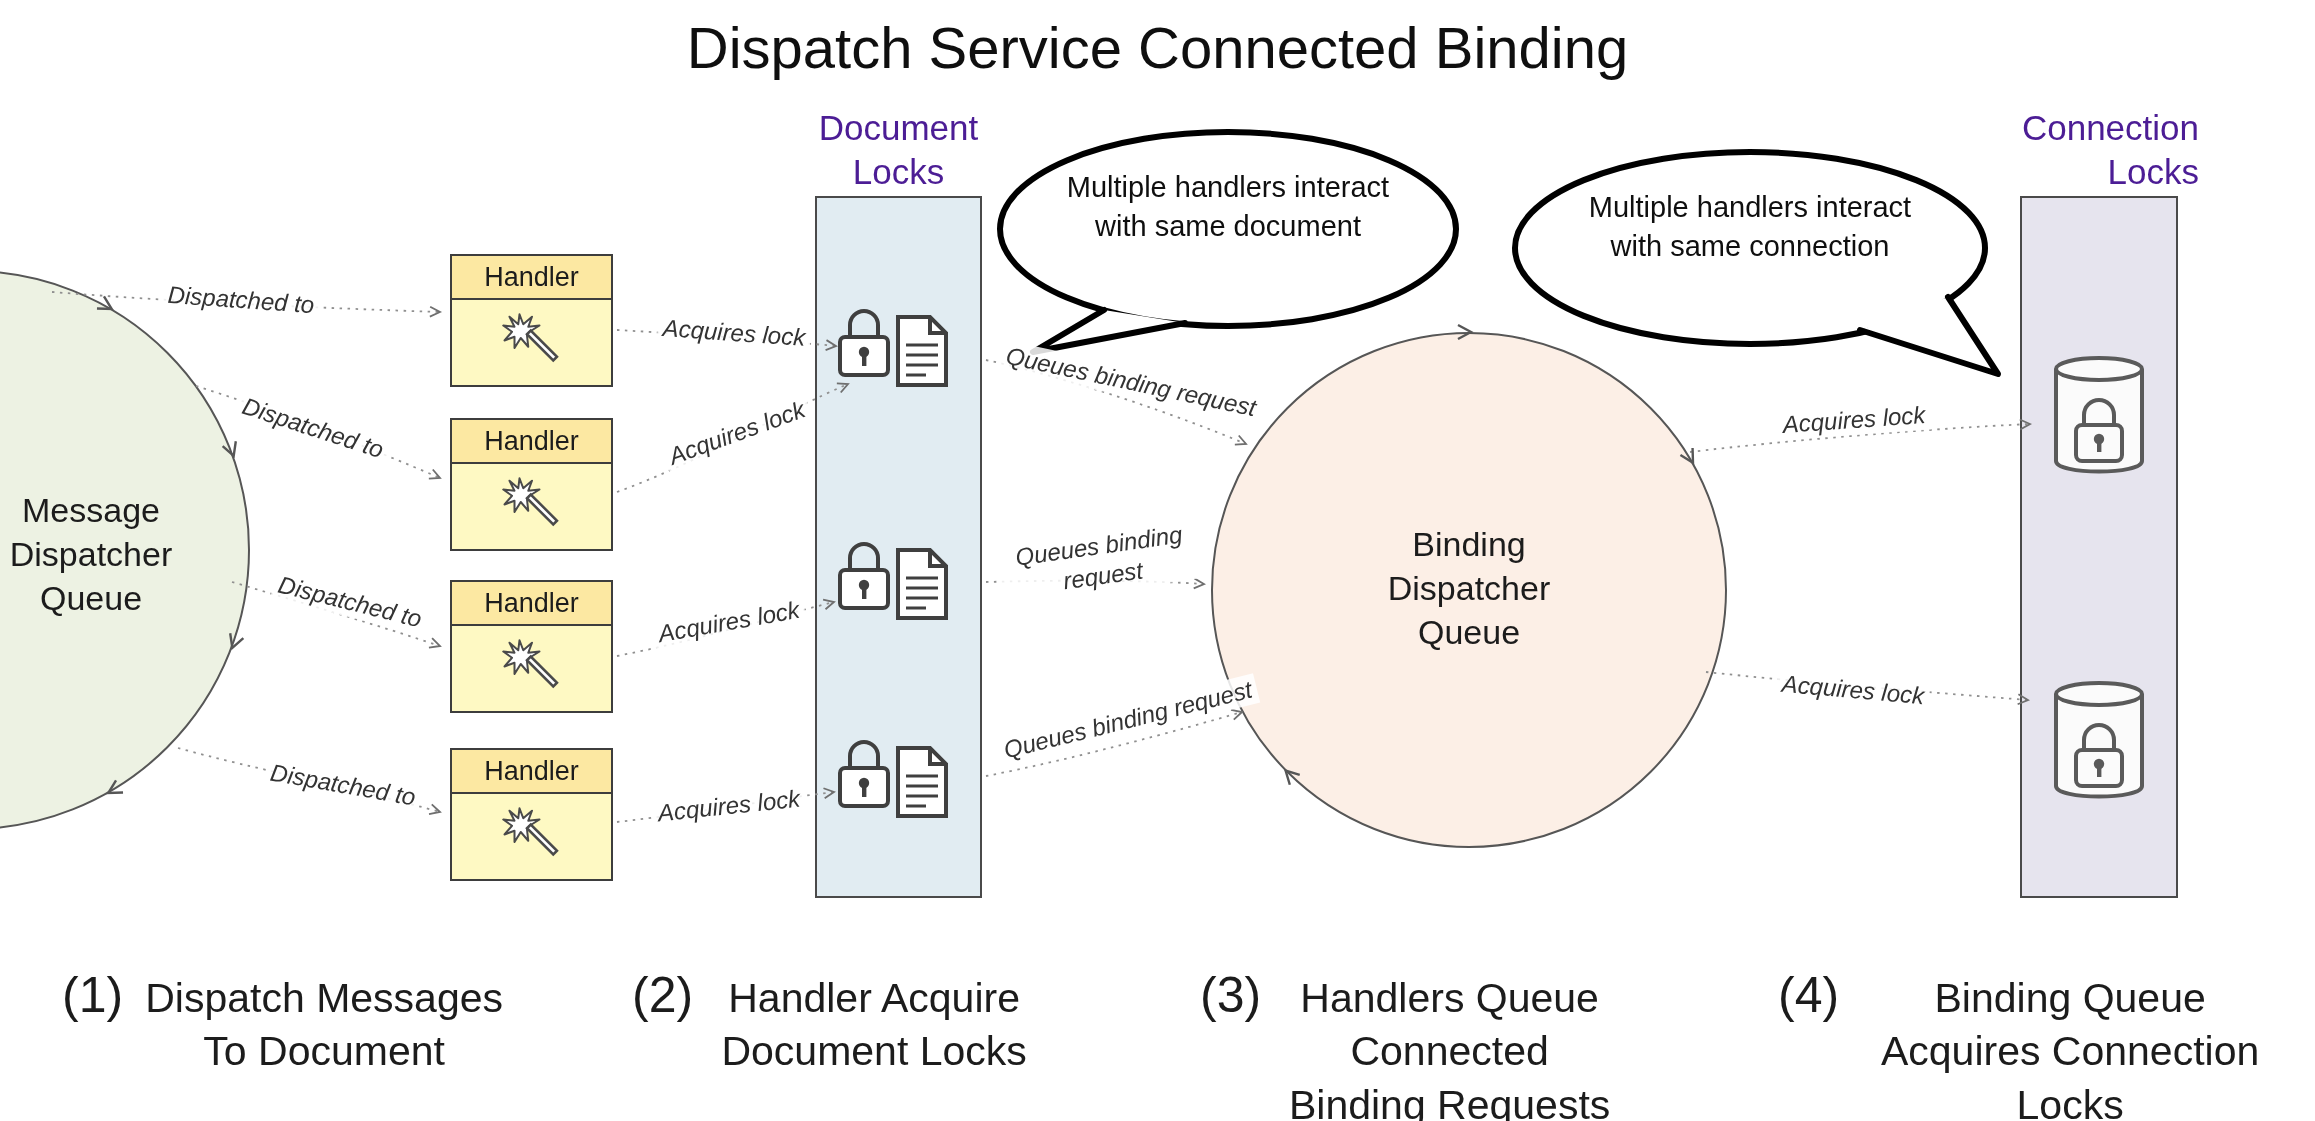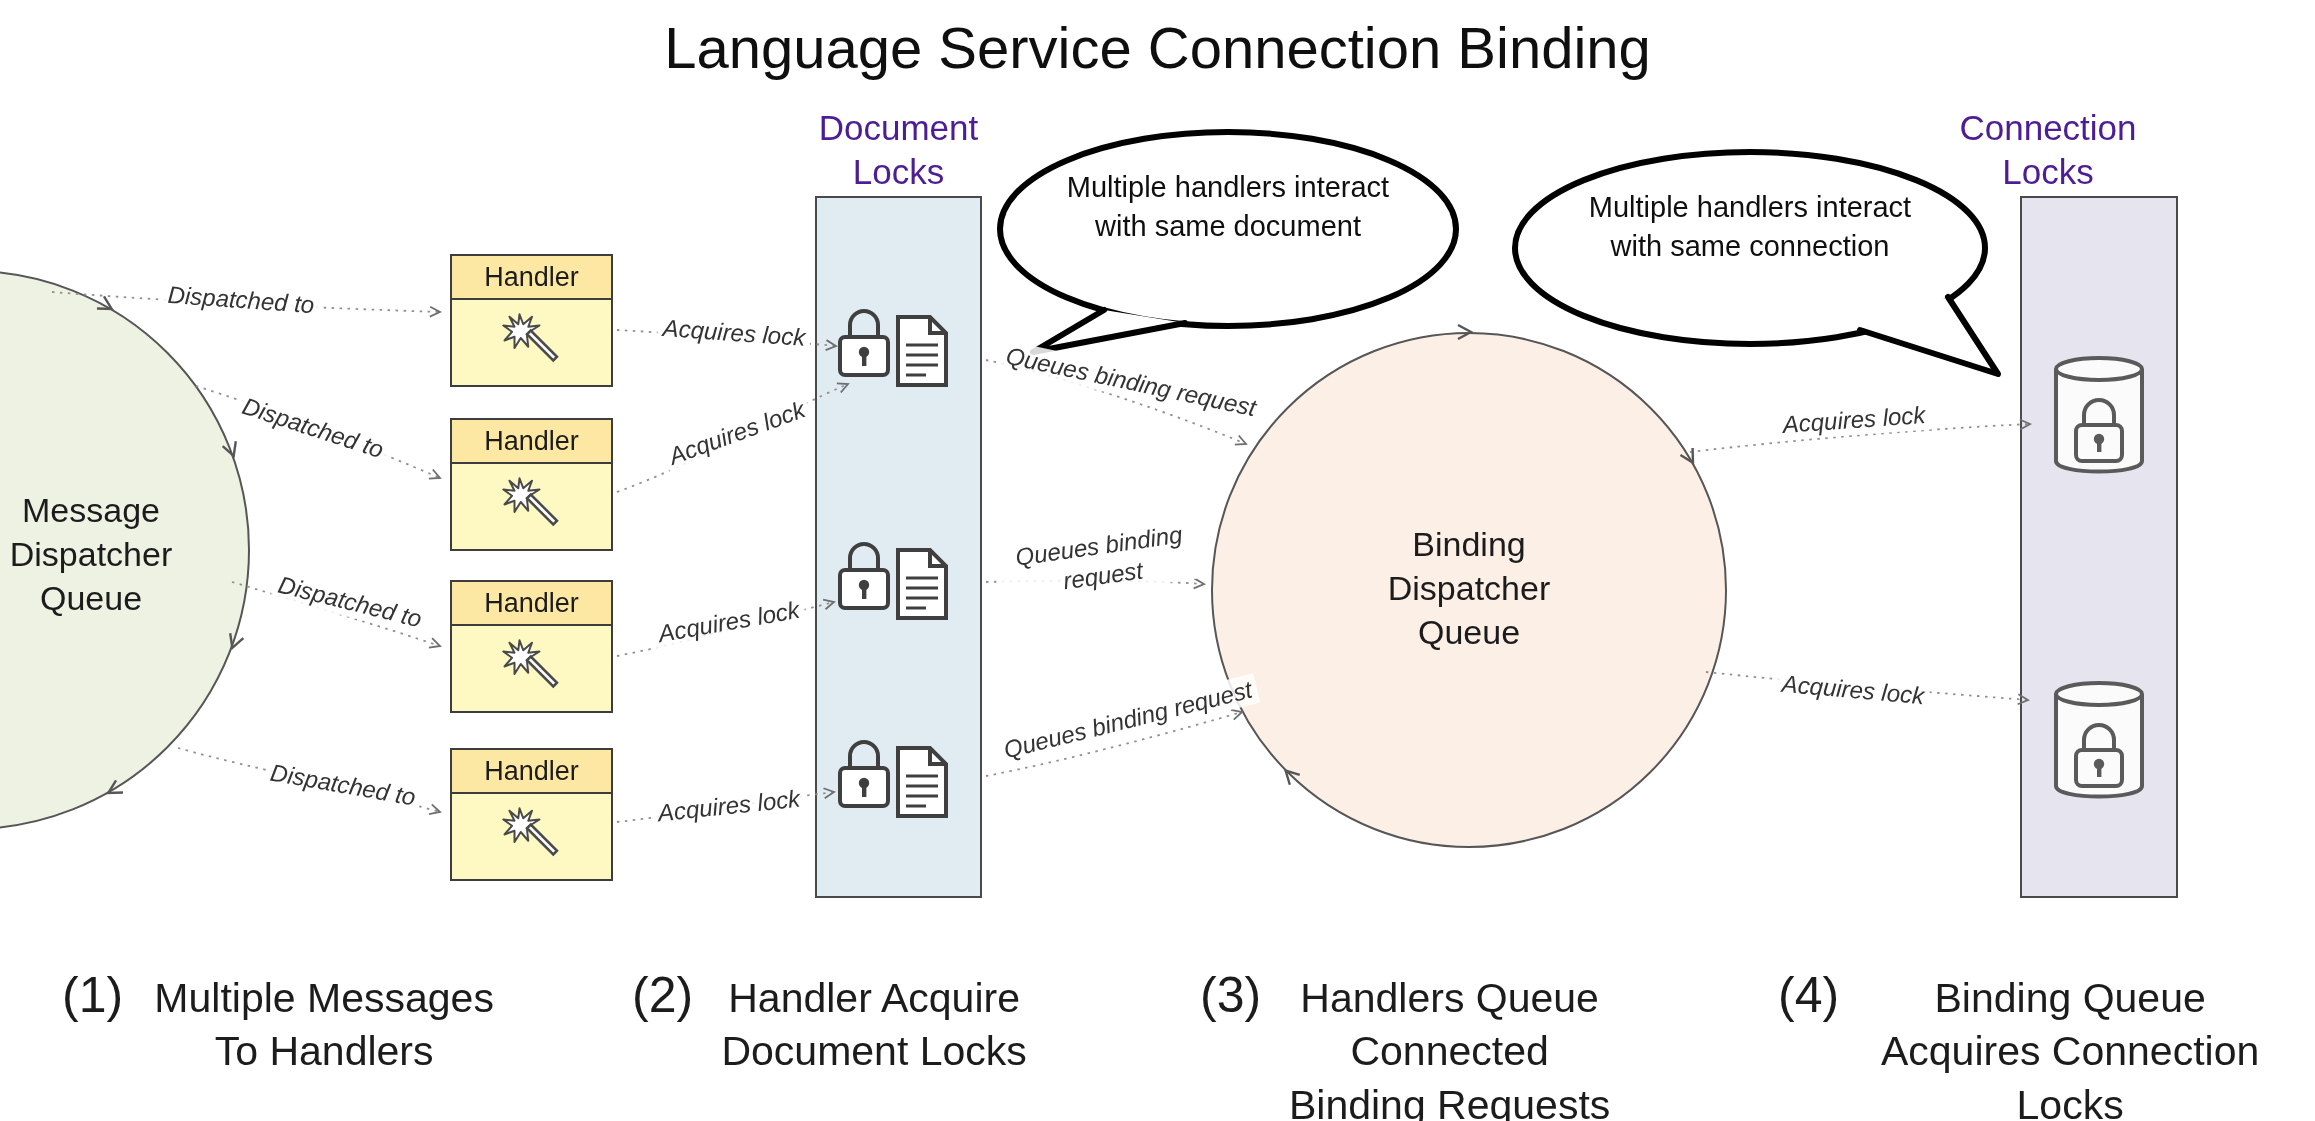--- a/index.html
+++ b/index.html
@@ -114,27 +114,27 @@
       <path d="M1104 310 L1033 352 L1185 323" fill="none" stroke="#000000" stroke-width="6" stroke-linecap="round" stroke-linejoin="round"></path>
     </g>
 
     <g>
       <ellipse cx="1750" cy="248" rx="235" ry="96" fill="#ffffff" stroke="#000000" stroke-width="6"></ellipse>
       <path d="M1860 330 L1998 374 L1948 297 Z" fill="#ffffff" stroke="none"></path>
       <path d="M1860 330 L1998 374 L1948 297" fill="none" stroke="#000000" stroke-width="6" stroke-linecap="round" stroke-linejoin="round"></path>
     </g>
   </svg>
 
-  <div class="content title">Language Service Connection Binding</div>
+  <div class="content title">Dispatch Service Connected Binding</div>
 
   <div class="content queue-label" style="left:0; top:488px; width:182px;">Message Dispatcher Queue</div>
   <div class="content queue-label" style="left:1339px; top:522px; width:260px;">Binding Dispatcher Queue</div>
 
   <div class="content col-label" style="left:815px; top:106px; width:167px;">Document Locks</div>
-  <div class="content col-label" style="left:1948px; top:106px; width:200px;">Connection Locks</div>
+  <div class="content col-label" style="left:1999px; top:106px; width:200px;text-align:right;">Connection Locks</div>
 
   <div class="handler" style="top:254px;">
     <div class="handler-header">Handler</div>
     <div class="handler-body">
       <svg class="icon-svg" width="60" height="60" viewBox="0 0 48 48">
         <path d="M14 1 L17 9 L24 3 L21 11 L30 10 L22 15 L29 20 L20 18 L21 27 L15 20 L10 28 L10 19 L2 22 L8 15 L1 10 L10 11 L6 3 L13 9 Z" fill="#fff" stroke="#4a4a4a" stroke-width="1.6" stroke-linejoin="round"></path>
         <path d="M20 17 L23 14 L44 35 L41 38 Z" fill="#fff" stroke="#4a4a4a" stroke-width="2"></path>
       </svg>
     </div>
   </div>
@@ -246,21 +246,21 @@
   <div class="elabel" style="left:1128px; top:720px; --r:-14deg;">Queues binding request</div>
 
   <div class="elabel" style="left:1854px; top:420px; --r:-4deg;">Acquires lock</div>
   <div class="elabel" style="left:1853px; top:690px; --r:5deg;">Acquires lock</div>
 
   <div class="bubble-text" style="left:1058px; top:168px; width:340px;">Multiple handlers interact with same document</div>
   <div class="bubble-text" style="left:1585px; top:188px; width:330px;">Multiple handlers interact with same connection</div>
 
   <div class="caption" style="left:62px; top:968px;">
     <span class="caption-num">(1)</span>
-    <div class="caption-text" style="width:370px;">Multiple Messages To Handlers</div>
+    <div class="caption-text" style="width:370px;">Dispatch Messages To Document</div>
   </div>
   <div class="caption" style="left:632px; top:968px;">
     <span class="caption-num">(2)</span>
     <div class="caption-text" style="width:330px;">Handler Acquire Document Locks</div>
   </div>
   <div class="caption" style="left:1200px; top:968px;">
     <span class="caption-num">(3)</span>
     <div class="caption-text" style="width:345px;">Handlers Queue Connected Binding Requests</div>
   </div>
   <div class="caption" style="left:1778px; top:968px;">

